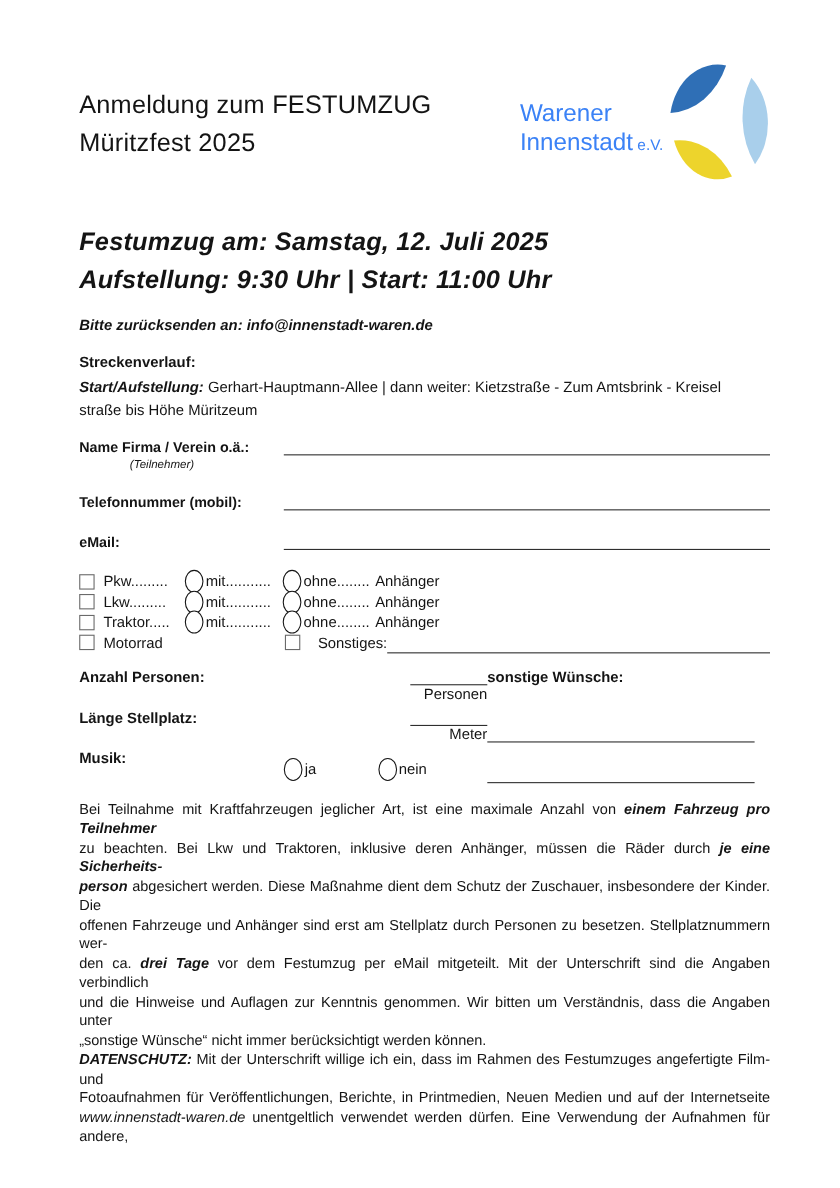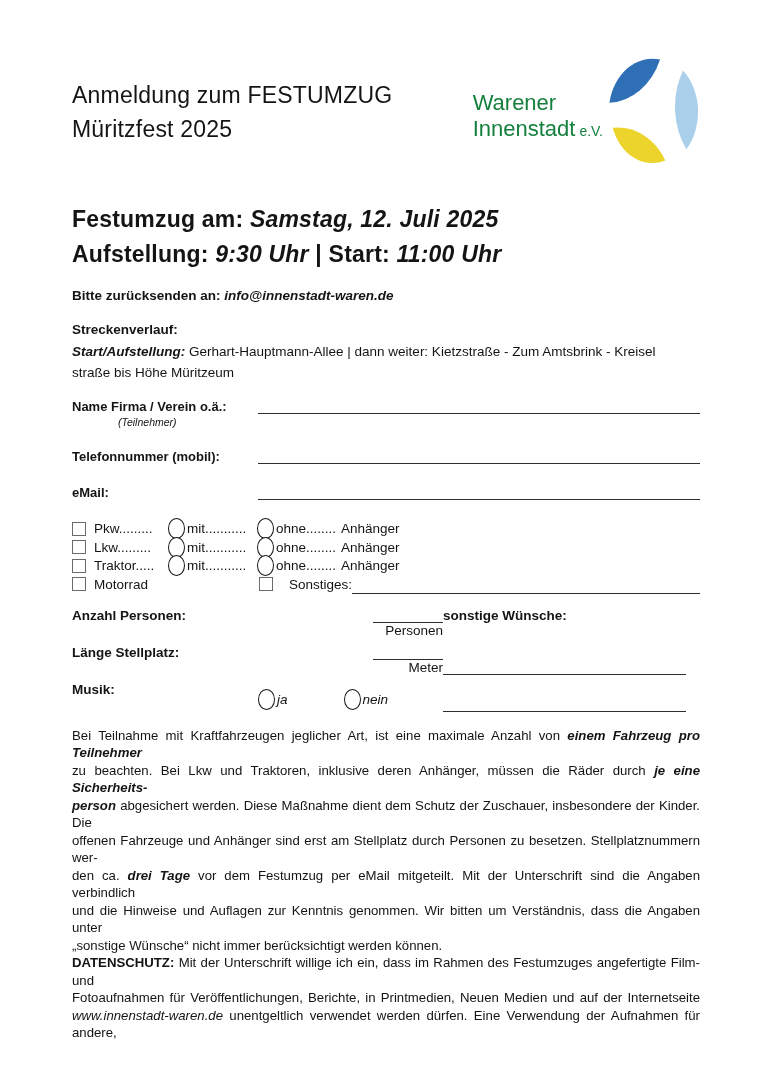--- a/index.html
+++ b/index.html
@@ -5,26 +5,26 @@
   html,body{margin:0;padding:0;background:#e8e8e8;}
   .page{
     width:764px;height:1080px;background:#ffffff;margin:0 auto;position:relative;
     font-family:"Liberation Sans","DejaVu Sans",sans-serif;color:#141414;
     box-sizing:border-box;padding:78px 64px 0 72px;overflow:hidden;
   }
   
   .hdr{display:flex;justify-content:space-between;align-items:flex-start;}
   .title{font-size:23px;font-weight:normal;line-height:34px;letter-spacing:.2px;}
   .logo{display:flex;align-items:center;margin-top:-14px;}
-  .logo-text{font-size:22px;line-height:26px;color:#15803d;text-align:left;white-space:nowrap;}
+  .logo-text{font-size:22px;line-height:26px;color:#3b82f6;text-align:left;white-space:nowrap;}
   .logo-suffix{font-size:14px;margin-left:4px;}
   .logo-mark{width:95px;height:116px;margin-left:2px;margin-top:-10px;flex-shrink:0;}
   
   .h2{margin-top:32px;font-size:23px;font-weight:bold;line-height:35px;letter-spacing:.2px;}
-  .seg-b{font-weight:bold;}
+  .seg-b{font-weight:bold;font-style:italic;}
   .seg-i{font-style:italic;}
   .seg-bi{font-weight:bold;font-style:italic;}
   
   .note{margin-top:16px;font-size:13.5px;font-weight:bold;}
   
   .route{margin-top:16px;font-size:13.5px;line-height:21.5px;}
   .route-h{font-weight:bold;}
   
   .fields{margin-top:10px;}
   .frow{display:flex;align-items:flex-end;height:20px;}
@@ -45,21 +45,21 @@
   .sonst{margin-left:8px;flex-shrink:0;text-align:center;}
   .uline{flex:1;border-bottom:1.8px solid #2e2e2e;height:14px;align-self:flex-end;}
   
   .det{margin-top:14px;display:grid;grid-template-columns:186px 185px 1fr;grid-auto-rows:37px;font-size:13.5px;}
   .det .dl{font-weight:bold;}
   .blank{display:inline-block;width:70px;border-bottom:1.8px solid #2e2e2e;height:14px;vertical-align:baseline;}
   .unit{margin-left:8px;}
   .mid{display:flex;align-items:flex-end;flex-direction:column;}
   .musik-opts{display:flex;align-items:center;margin-top:-2px;}
   .musik-opts .circ{margin:0;}
-  .optlabel{margin-left:2px;font-style:italic;}
+  .optlabel{margin-left:2px;}
   .gap56{width:56px;}
   .rwish{font-weight:bold;}
   .rline{border-bottom:1.8px solid #2e2e2e;align-self:end;margin-bottom:7px;margin-right:14px;}
   
   .paras{margin-top:8px;font-size:13.2px;line-height:17.5px;}
   .pline{white-space:nowrap;}
   .pline.just{white-space:normal;text-align:justify;text-align-last:justify;}
 </style>
 </head>
 <body>

